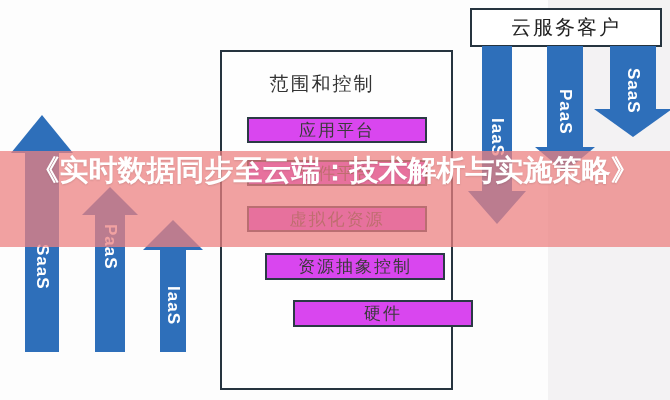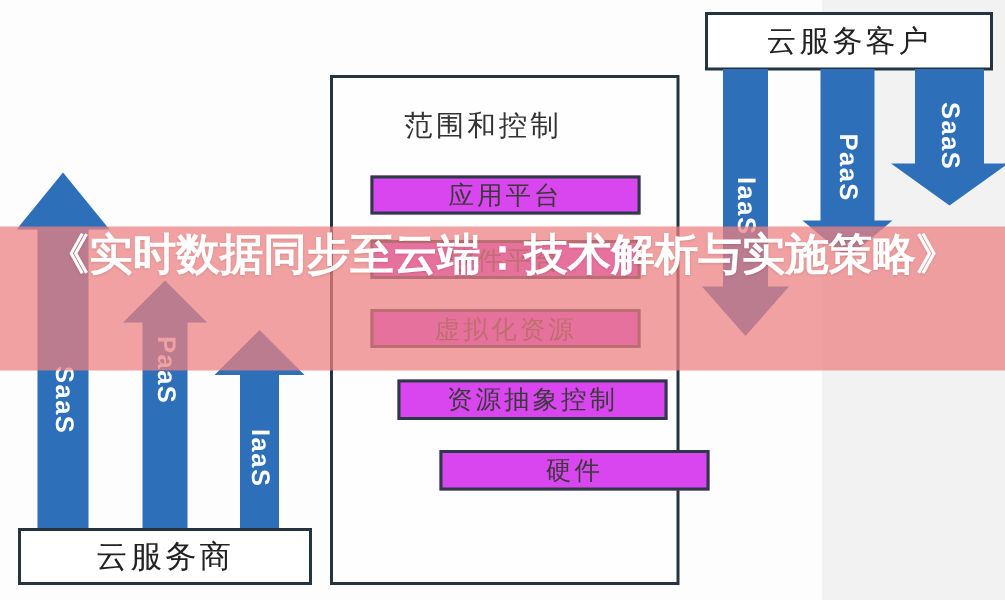--- a/index.html
+++ b/index.html
@@ -98,23 +98,20 @@
     <div class="abs shaft" style="left:95px; top:214px; width:30px; height:138px;"></div>
     <div class="abs vlabel" style="left:95px; top:200px; width:30px; height:94px;">PaaS</div>
   </div>
 
   <div>
     <div class="abs head-up" style="left:143px; top:220px; border-left-width:30px; border-right-width:30px; border-bottom-width:30px;"></div>
     <div class="abs shaft" style="left:160px; top:249px; width:26px; height:103px;"></div>
     <div class="abs vlabel" style="left:160px; top:258px; width:26px; height:94px;">IaaS</div>
   </div>
 
-  <div class="abs outline-box" style="left:12px; top:352px; width:196px; height:38px; font-size:21px;">
-    <span>云服务商</span>
-  </div>
 
   <div class="abs panel" style="left:220px; top:50px; width:233px; height:340px;"></div>
   <div class="abs panel-title" style="left:220px; top:71px; width:204px;">范围和控制</div>
 
   <div class="abs layer-box" style="left:247px; top:117px; width:180px; height:26px;">
     <span>应用平台</span>
   </div>
   <div class="abs layer-box" style="left:247px; top:160px; width:180px; height:26px;">
     <span>软件平台</span>
   </div>

